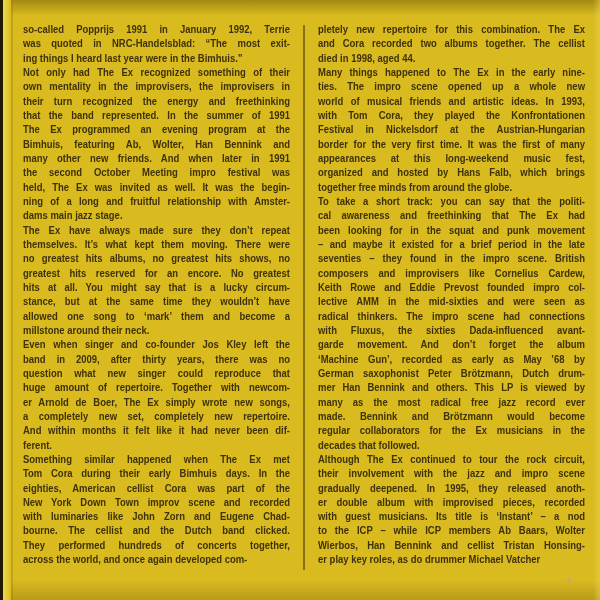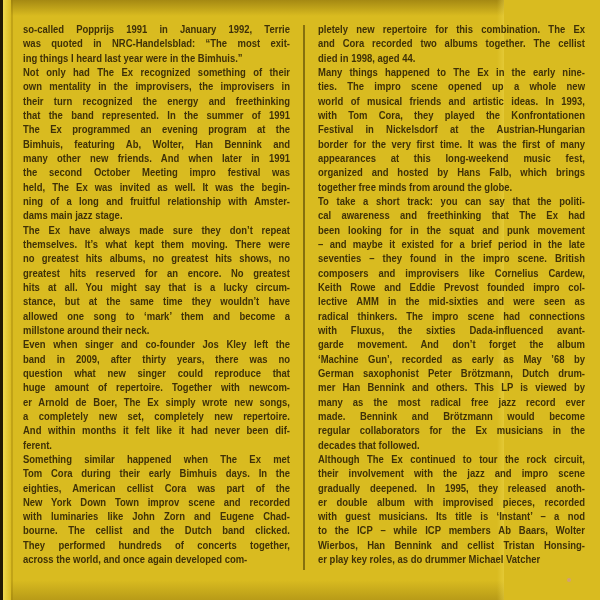--- a/index.html
+++ b/index.html
@@ -9,21 +9,21 @@
     --spine-black: #201903;
     --spine-highlight: #eed94e;
   }
   * { box-sizing: border-box; }
   html, body { margin: 0; padding: 0; }
   body {
     width: 600px; height: 600px; overflow: hidden;
     background: var(--page-bg);
     font-family: "Liberation Sans", sans-serif;
   }
-  .page { position: relative; width: 504px; height: 600px; background: var(--page-bg); }
+  .page { position: relative; width: 600px; height: 600px; background: var(--page-bg); }
 
   
   .top-shade {
     position: absolute; top: 0; left: 0; right: 0; height: 16px;
     background: linear-gradient(to bottom, rgba(122,96,8,0.55), rgba(122,96,8,0));
   }
   .bottom-shade {
     position: absolute; bottom: 0; left: 0; right: 0; height: 20px;
     background: linear-gradient(to top, rgba(122,96,8,0.35), rgba(122,96,8,0));
   }

